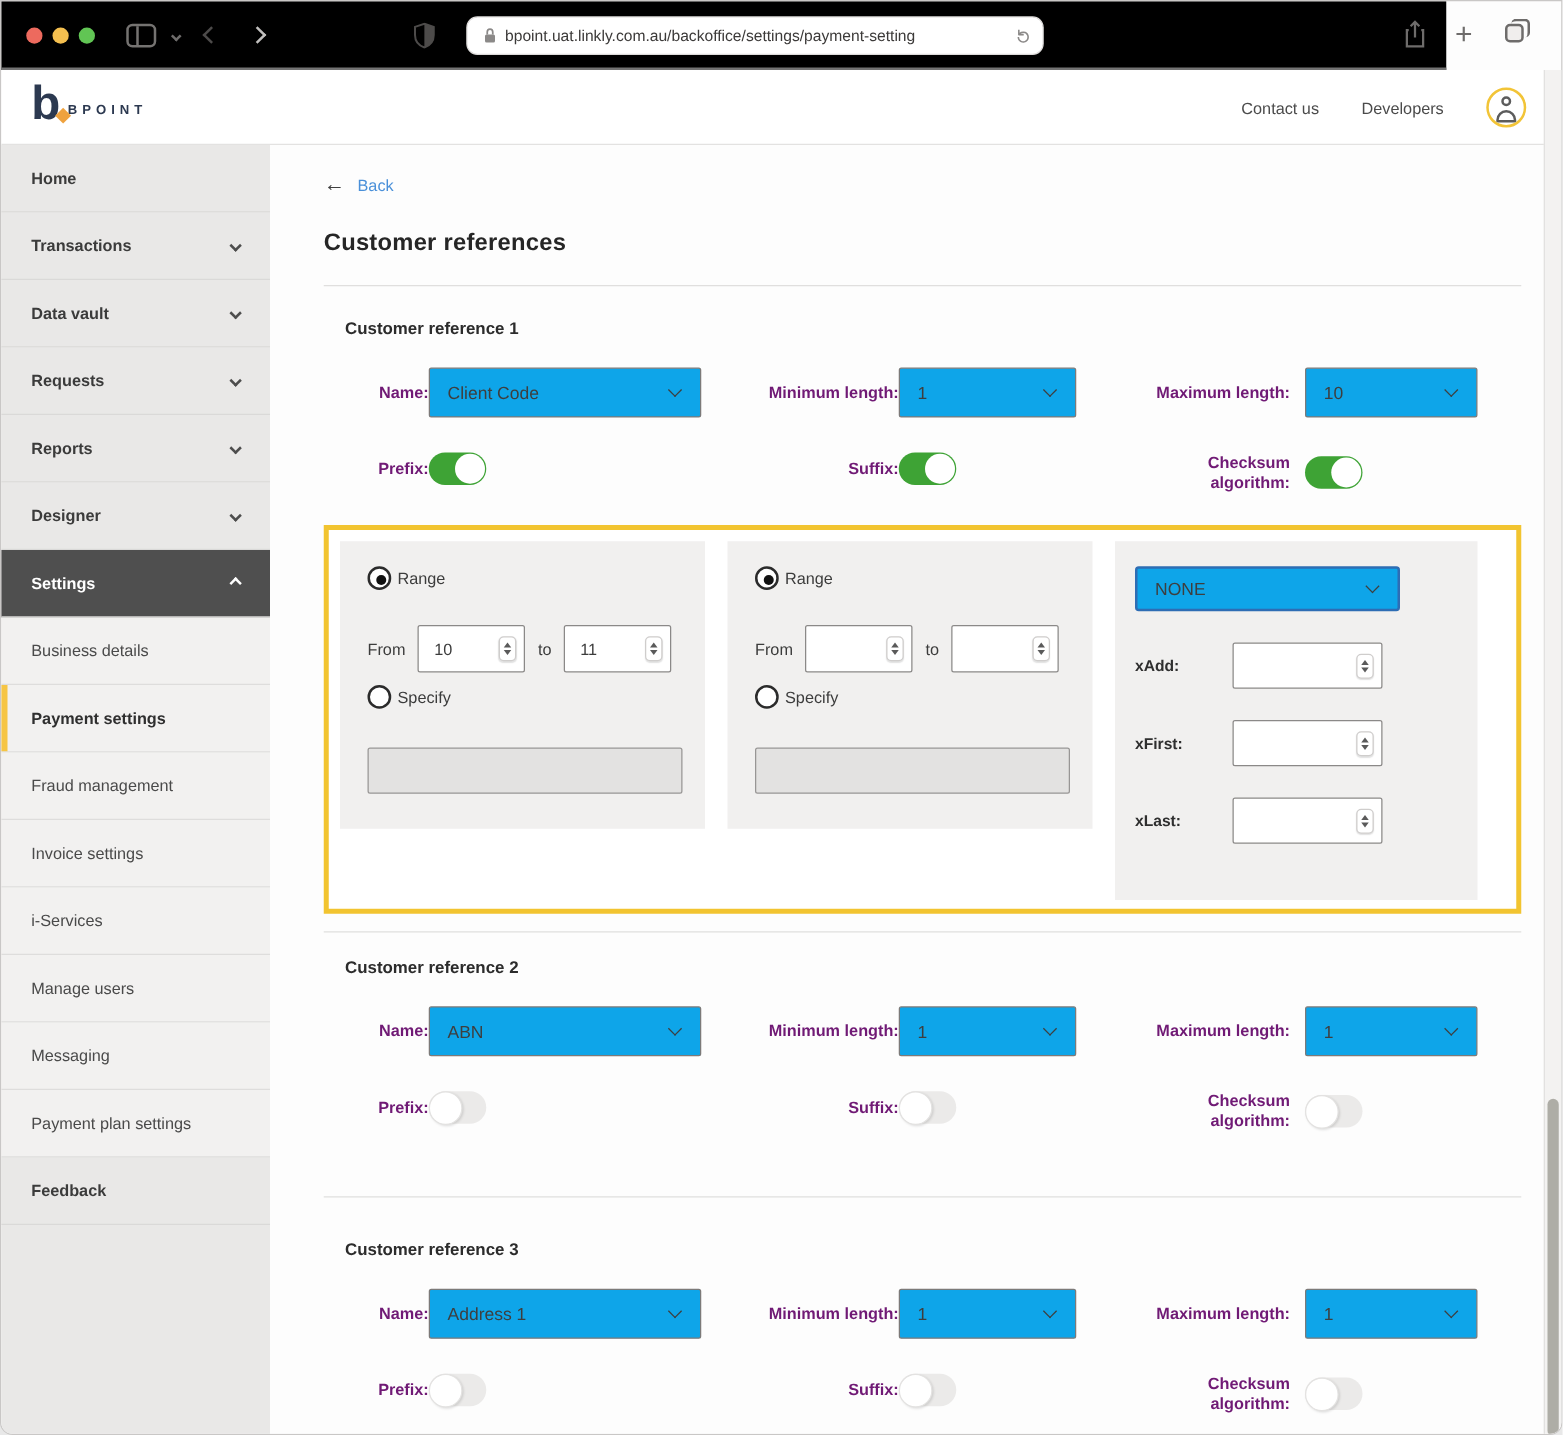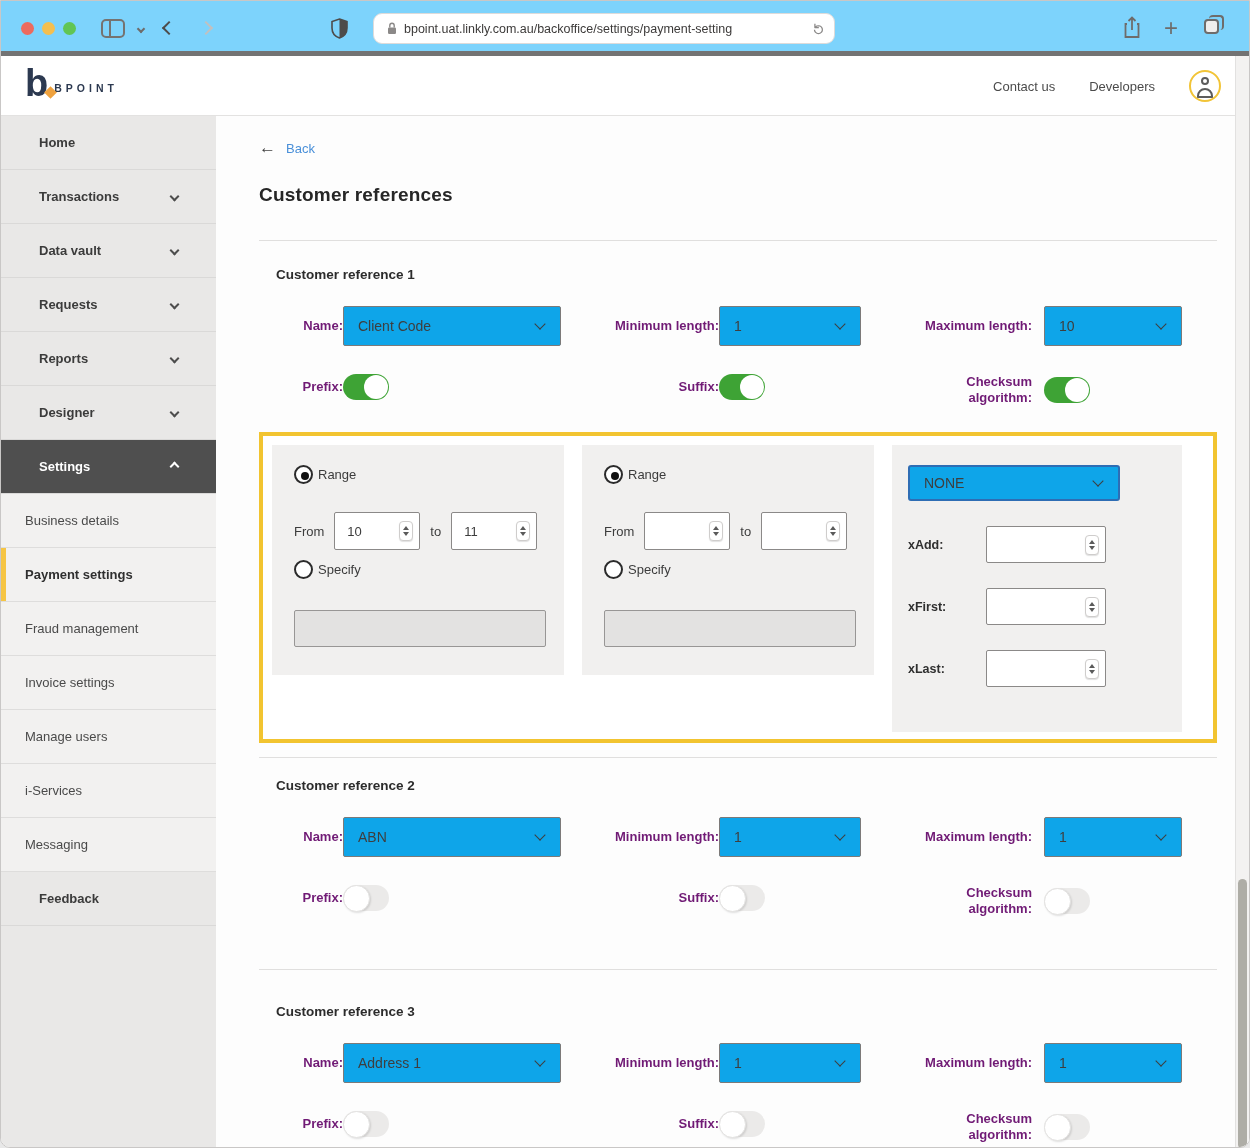--- a/index.html
+++ b/index.html
@@ -1,22 +1,22 @@
 <!DOCTYPE html>
 <html><head>
 <meta charset="utf-8">
 <style>
   * { margin:0; padding:0; box-sizing:border-box; }
   body { font-family:"Liberation Sans", sans-serif; background:#e8e8e8; }
   .window { position:relative; width:1250px; height:1148px; background:#fdfdfd;
             border:1px solid #c9c7c6; border-radius:0 0 10px 10px; overflow:hidden; }
 
   
-  .chrome { position:absolute; left:0; top:0; width:1250px; height:55px;
-            background:#7dd3fc; border-bottom:5px solid #737373; }
+  .chrome { position:absolute; left:0; top:0; width:1156px; height:55px;
+            background:#000000; border-bottom:2px solid #737373; }
   .tl { position:absolute; top:21px; width:13px; height:13px; border-radius:50%; }
   .tl.red   { left:20px; background:#ed6a5e; }
   .tl.yel   { left:41px; background:#f4bf4f; }
   .tl.grn   { left:62px; background:#61c554; }
   .chrome-ic { position:absolute; color:#6e6c6b; }
   .sb-toggle { left:100px; top:18px; width:24px; height:19px; border:2px solid #757371; border-radius:5px; }
   .sb-toggle::before { content:""; position:absolute; left:6px; top:0; width:2px; height:15px; background:#757371; }
   .chev { display:inline-block; width:8px; height:8px; border-left:2px solid #6e6c6b; border-bottom:2px solid #6e6c6b; }
   .chev.down { transform:rotate(-45deg); }
   .chev.up { transform:rotate(135deg); }
@@ -49,41 +49,41 @@
   .logo-word { font-size:10.5px; font-weight:800; letter-spacing:4px; color:#2c3950; margin:0 0 6px 8px; }
   .hdr-links { position:absolute; right:30px; top:0; height:60px; display:flex; align-items:center; gap:34px; }
   .hdr-link { font-size:13px; color:#4b4b4b; cursor:pointer; }
   .avatar { width:32px; height:32px; border-radius:50%; border:2.5px solid #f2c437; position:relative; background:#fff; overflow:hidden; }
   .avatar .head { position:absolute; left:9.5px; top:5px; width:8px; height:8px; border:2px solid #5c5c5c; border-radius:50%; }
   .avatar .body { position:absolute; left:5.5px; top:16px; width:16px; height:10px; border:2px solid #5c5c5c; border-radius:8px 8px 0 0; }
 
   
   .sidebar { position:absolute; left:0; top:115px; width:215px; height:1033px; background:#e9e8e7; }
   .side-item { height:54px; display:flex; align-items:center; justify-content:space-between;
-               padding:0 38px; border-bottom:1px solid #dad9d8; font-size:13px; font-weight:700;
+               padding:0 24px; border-bottom:1px solid #dad9d8; font-size:13px; font-weight:700;
                color:#3b3b3b; background:#e9e8e7; cursor:pointer; }
   .side-item .chev { width:7px; height:7px; border-color:#4d4d4d; }
   .side-item.dark { background:#4f4f4f; color:#ffffff; }
   .side-item.dark .chev { border-color:#ffffff; }
   .sub-item { height:54px; display:flex; align-items:center; padding:0 24px;
               border-bottom:1px solid #dedddc; font-size:13px; color:#4a4a4a;
               background:#f2f1f0; cursor:pointer; position:relative; }
   .sub-item.active { font-weight:800; color:#2f2f2f; }
   .sub-item.active::before { content:""; position:absolute; left:0; top:0; width:5px; height:100%; background:#f6c544; }
   .side-item.feedback { font-weight:800; }
 
   
   .main { position:absolute; left:215px; top:115px; width:1035px; height:1033px; background:#fdfdfd; overflow:hidden; }
   .main-inner { padding:22px 34px 0 43px; }
   .back-row { display:flex; align-items:center; gap:10px; cursor:pointer; }
   .back-arrow { font-size:17px; color:#3f3f3f; }
   .back-label { font-size:13px; color:#4a90d9; }
   .page-title { margin-top:26px; font-size:19px; font-weight:800; color:#262626; letter-spacing:.2px; }
 
-  .section { border-top:1px solid #e0dfde; margin-top:34px; }
+  .section { border-top:1px solid #e0dfde; margin-top:22px; }
   .sec-head { margin:26px 0 0 17px; font-size:13.5px; font-weight:800; color:#2c2c2c; }
   .fields-row { display:flex; margin:24px 0 0 17px; align-items:flex-start; }
   .fg { display:flex; align-items:center; }
   .fg1 { width:285px; margin-right:30px; }
   .fg2 { width:270px; margin-right:45px; }
   .fg3 { width:276px; }
   .flabel { font-size:13px; font-weight:800; color:#701a75; line-height:16px;text-align:right; }
   .fg1 .flabel { width:67px; }
   .fg2 .flabel { width:128px; }
   .fg3 .flabel { width:138px; padding-right:12px; }
@@ -220,27 +220,30 @@
     <div class="sub-item active">
       <span>Payment settings</span>
     </div>
     <div class="sub-item">
       <span>Fraud management</span>
     </div>
     <div class="sub-item">
       <span>Invoice settings</span>
     </div>
     <div class="sub-item">
+      <span>i-Services</span>
+    </div>
+    <div class="sub-item">
       <span>Manage users</span>
     </div>
     <div class="sub-item">
-      <span>i-Services</span>
-    </div>
-    <div class="sub-item">
       <span>Messaging</span>
+    </div>
+    <div class="sub-item">
+      <span>Payment plan settings</span>
     </div>
     <div class="side-item feedback">
       <span>Feedback</span>
     </div>
   </div>
 
   <div class="main">
     <div class="main-inner">
       <div class="back-row">
         <span class="back-arrow">←</span>

